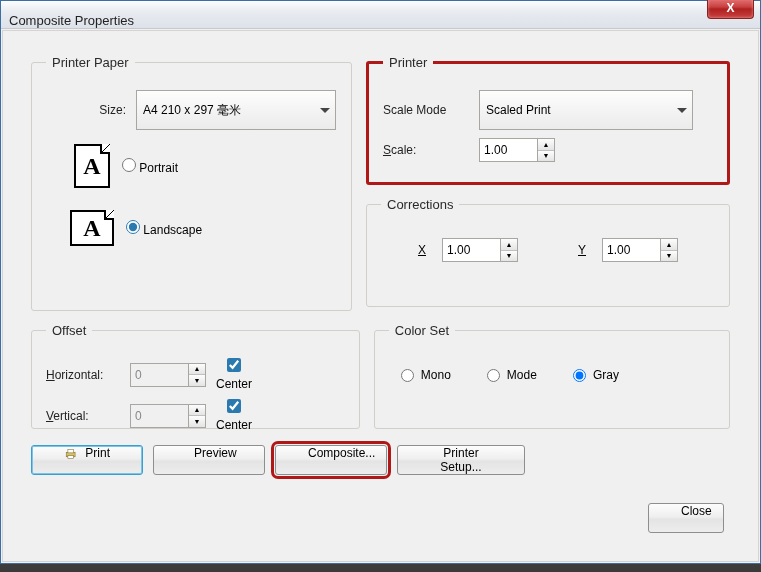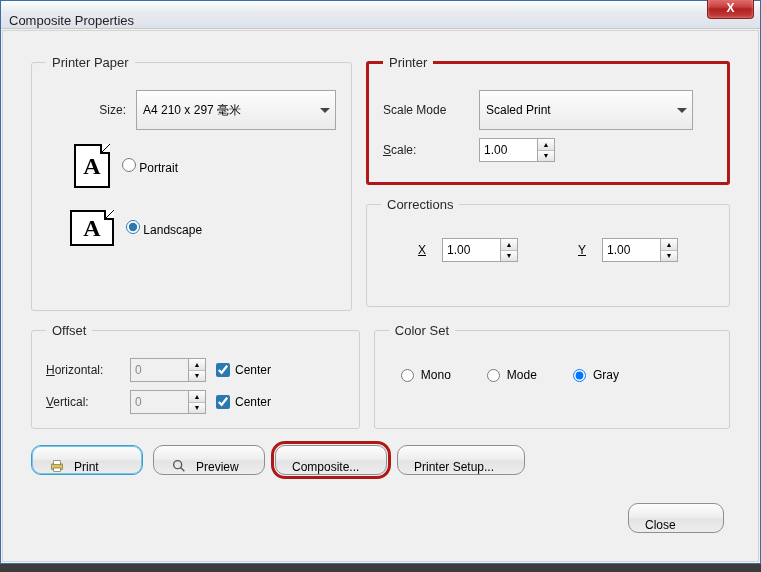--- a/index.html
+++ b/index.html
@@ -29,24 +29,24 @@
 .spin-wrap { display: inline-flex; align-items: stretch; }
 .spin-wrap input { width: 58px; border-right: none; }
 .spin-btns { display: flex; flex-direction: column; width: 18px; border: 1px solid #a7a6a0; }
 .spin-btns span { flex: 1; display: flex; align-items: center; justify-content: center; font-size: 7px; background: linear-gradient(180deg, #fdfdfd, #e4e4e4); border-bottom: 1px solid #c0c0c0; cursor: pointer; }
 .spin-btns span:last-child { border-bottom: none; }
 .radio-row { display: flex; align-items: center; margin: 14px 0 0 28px; gap: 12px; }
 .radio-row input[type=radio] { width: 14px; height: 14px; accent-color: #2a7ab0; }
 .page-icon { width: 36px; height: 44px; border: 2px solid #000; background: #fff; display: flex; align-items: center; justify-content: center; font-family: 'Times New Roman', serif; font-size: 24px; font-weight: bold; position: relative; }
 .page-icon.land { width: 44px; height: 36px; margin-left: -4px; }
 .page-icon .corner { position: absolute; top: -2px; right: -2px; width: 10px; height: 10px; background: linear-gradient(135deg, #fff 48%, #000 50%, #fff 52%); border-left: 2px solid #000; border-bottom: 2px solid #000; }
-.checkbox-row { display: inline-flex; align-items: center; gap: 5px; margin-left: 10px; }
+.checkbox-row { display: inline-flex; align-items: center; gap: 5px; margin-left: 10px; flex-direction: column; }
 input[type=checkbox] { width: 14px; height: 14px; accent-color: #2a7ab0; }
 .buttons-row { display: flex; gap: 10px; margin-top: 4px; }
-.btn { height: 30px; padding: 0 16px; border: 1px solid #8e8e8e; border-radius: 10px; background: linear-gradient(180deg, #fdfdfd 0%, #efefef 45%, #e4e4e4 55%, #ededed 100%); display: inline-flex; align-items: flex-end; gap: 8px; cursor: pointer; font-size: 13px; }
+.btn { height: 30px; padding: 0 32px; border: 1px solid #8e8e8e; border-radius: 3px; background: linear-gradient(180deg, #fdfdfd 0%, #efefef 45%, #e4e4e4 55%, #ededed 100%); display: inline-flex; align-items: flex-start; gap: 8px; cursor: pointer; font-size: 13px; }
 .btn.primary { border: 1px solid #3a9ecf; box-shadow: 0 0 0 1px #7ac4e8 inset; }
 .btn.highlight-box { outline: 3px solid #b01818; outline-offset: 1px; }
 .btn svg { width: 18px; height: 16px; }
 .color-radios { display: flex; gap: 36px; align-items: center; margin-top: 18px; margin-left: 12px; }
 .color-radios label { display: inline-flex; align-items: center; gap: 7px; }
 .footer { display: flex; justify-content: flex-end; margin-top: 28px; padding-right: 6px; }
 .corrections .line { gap: 10px; margin-top: 14px; justify-content: center; }
 .corrections .clbl { text-decoration: underline; margin-right: 6px; }
 .disabled-input { color: #888; background: #f0f0f0; }
 </style>
@@ -211,19 +211,19 @@
         </button>
         <button class="btn highlight-box" style="width:112px">
           <span>Composite...</span>
         </button>
         <button class="btn" style="width:128px">
           <span>Printer Setup...</span>
         </button>
       </div>
 
       <div class="footer">
-        <button class="btn" style="width:96px">
+        <button class="btn" style="width:76px">
           <span>C<span class="ul">l</span>ose</span>
         </button>
       </div>
     </div>
   </div>
 </div>
 
 </body></html>

